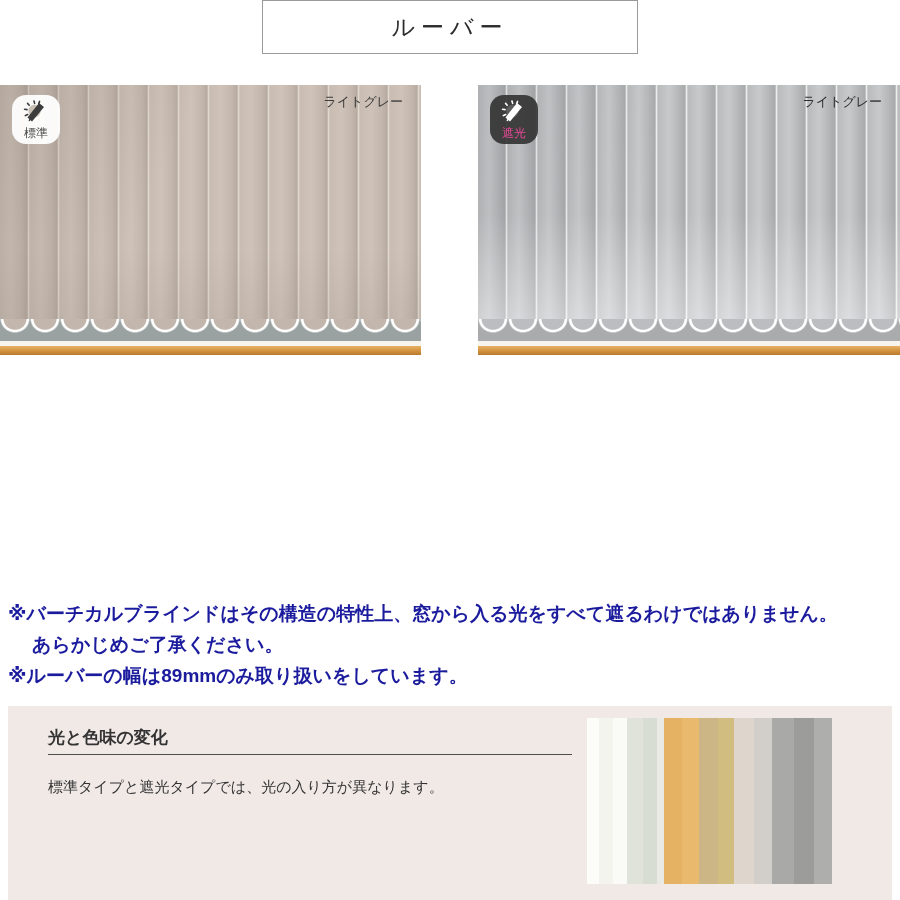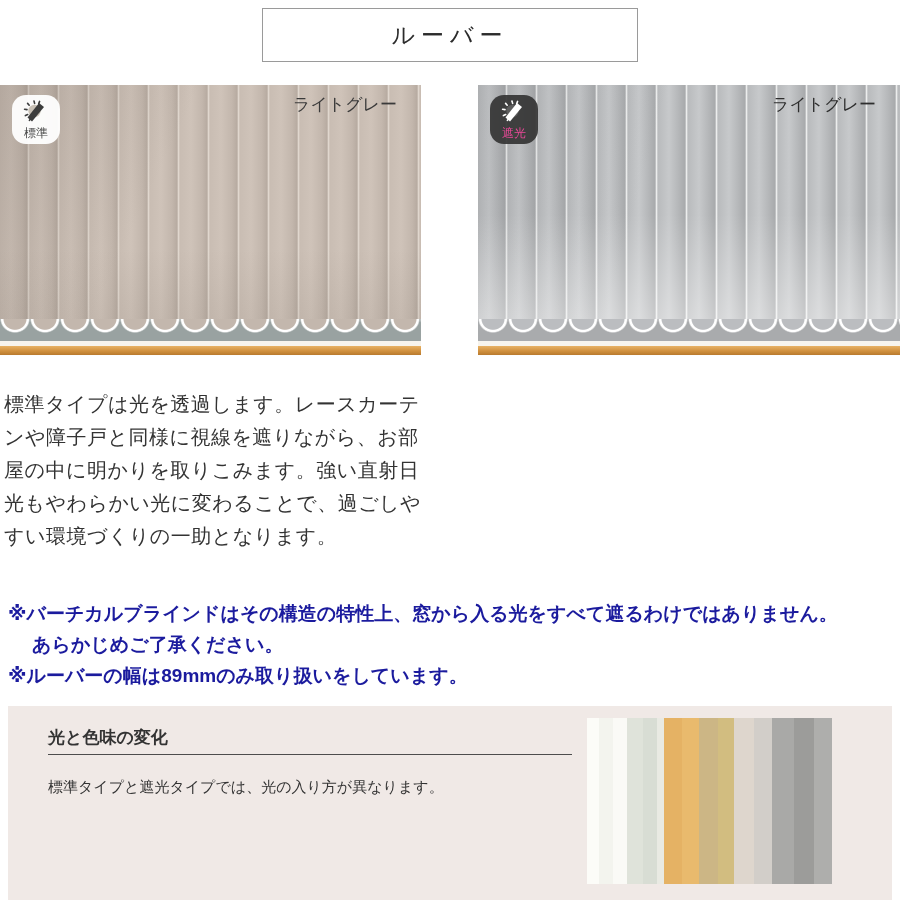--- a/index.html
+++ b/index.html
@@ -1,21 +1,21 @@
 <!DOCTYPE html>
 <html><head>
 <meta charset="utf-8">
 <style>
   html,body{margin:0;padding:0;background:#ffffff;}
   body{width:900px;height:900px;overflow:hidden;
        font-family:"Liberation Sans","DejaVu Sans",sans-serif;color:#333;}
   .page{position:relative;width:900px;height:900px;background:#fff;}
 
   
-  .title-box{position:absolute;left:262px;top:8px;width:374px;height:52px;
+  .title-box{position:absolute;left:262px;top:0;width:374px;height:52px;
     border:1px solid #9a9a9a;display:flex;align-items:center;justify-content:center;
     font-size:23px;letter-spacing:6px;color:#2b2b2b;}
 
   
   .figure{position:absolute;top:85px;height:271px;overflow:hidden;}
   .figure.std{left:0;width:421px;}
   .figure.blk{left:478px;width:422px;}
 
   .blinds{position:absolute;left:0;top:0;right:0;height:234px;}
   .figure.std .blinds{
@@ -53,21 +53,21 @@
   .floor{position:absolute;left:0;right:0;top:261px;height:9px;
     background:linear-gradient(180deg,#e8b264 0%,#d1913f 55%,#b97a2e 100%);}
   .below-floor{position:absolute;left:0;right:0;top:270px;height:1px;background:#fdfdfc;}
 
   .badge{position:absolute;top:10px;left:12px;width:48px;padding:5px 0 4px;
     border-radius:14px;text-align:center;font-size:12px;line-height:14px;}
   .badge.light{background:rgba(255,255,255,0.94);color:#474747;}
   .badge.dark{background:rgba(52,52,52,0.92);color:#ec4899;}
   .badge .icon{display:block;margin:0 auto 2px;width:26px;height:24px;}
 
-  .color-label{position:absolute;top:8px;right:24px;font-size:17px;color:#3a3a3a;}
+  .color-label{position:absolute;top:8px;right:18px;font-size:13px;color:#3a3a3a;}
   .figure.blk .color-label{color:#2e2e2e;}
 
   
   .desc{position:absolute;top:368px;font-size:20px;line-height:33px;
     letter-spacing:0.5px;color:#333;}
   .desc.std{left:4px;width:432px;}
   .desc.blk{left:479px;width:420px;}
 
   
   .notes{position:absolute;left:8px;top:598px;width:892px;
@@ -143,21 +143,20 @@
           <line x1="16.6" y1="1.4" x2="15.7" y2="3.6"></line>
         </g>
         <circle cx="11.5" cy="11" r="6.2" fill="#5d5d5d"></circle>
         <path d="M16 3 L21 7 L9 21.5 L4.5 17.5 Z" fill="#ffffff"></path>
       </svg>
       <span>遮光</span>
     </div>
     <div class="color-label">ライトグレー</div>
   </div>
 
-  <p class="desc std">標準タイプは光を透過します。レースカーテンや障子戸と同様に視線を遮りながら、お部屋の中に明かりを取りこみます。強い直射日光もやわらかい光に変わることで、過ごしやすい環境づくりの一助となります。</p>
 
   <div class="notes">
     <div>※バーチカルブラインドはその構造の特性上、窓から入る光をすべて遮るわけではありません。</div>
     <div class="indent">あらかじめご了承ください。</div>
     <div>※ルーバーの幅は89mmのみ取り扱いをしています。</div>
   </div>
 
   <div class="info-box">
     <div class="info-heading">光と色味の変化</div>
     <div class="info-underline"></div>

